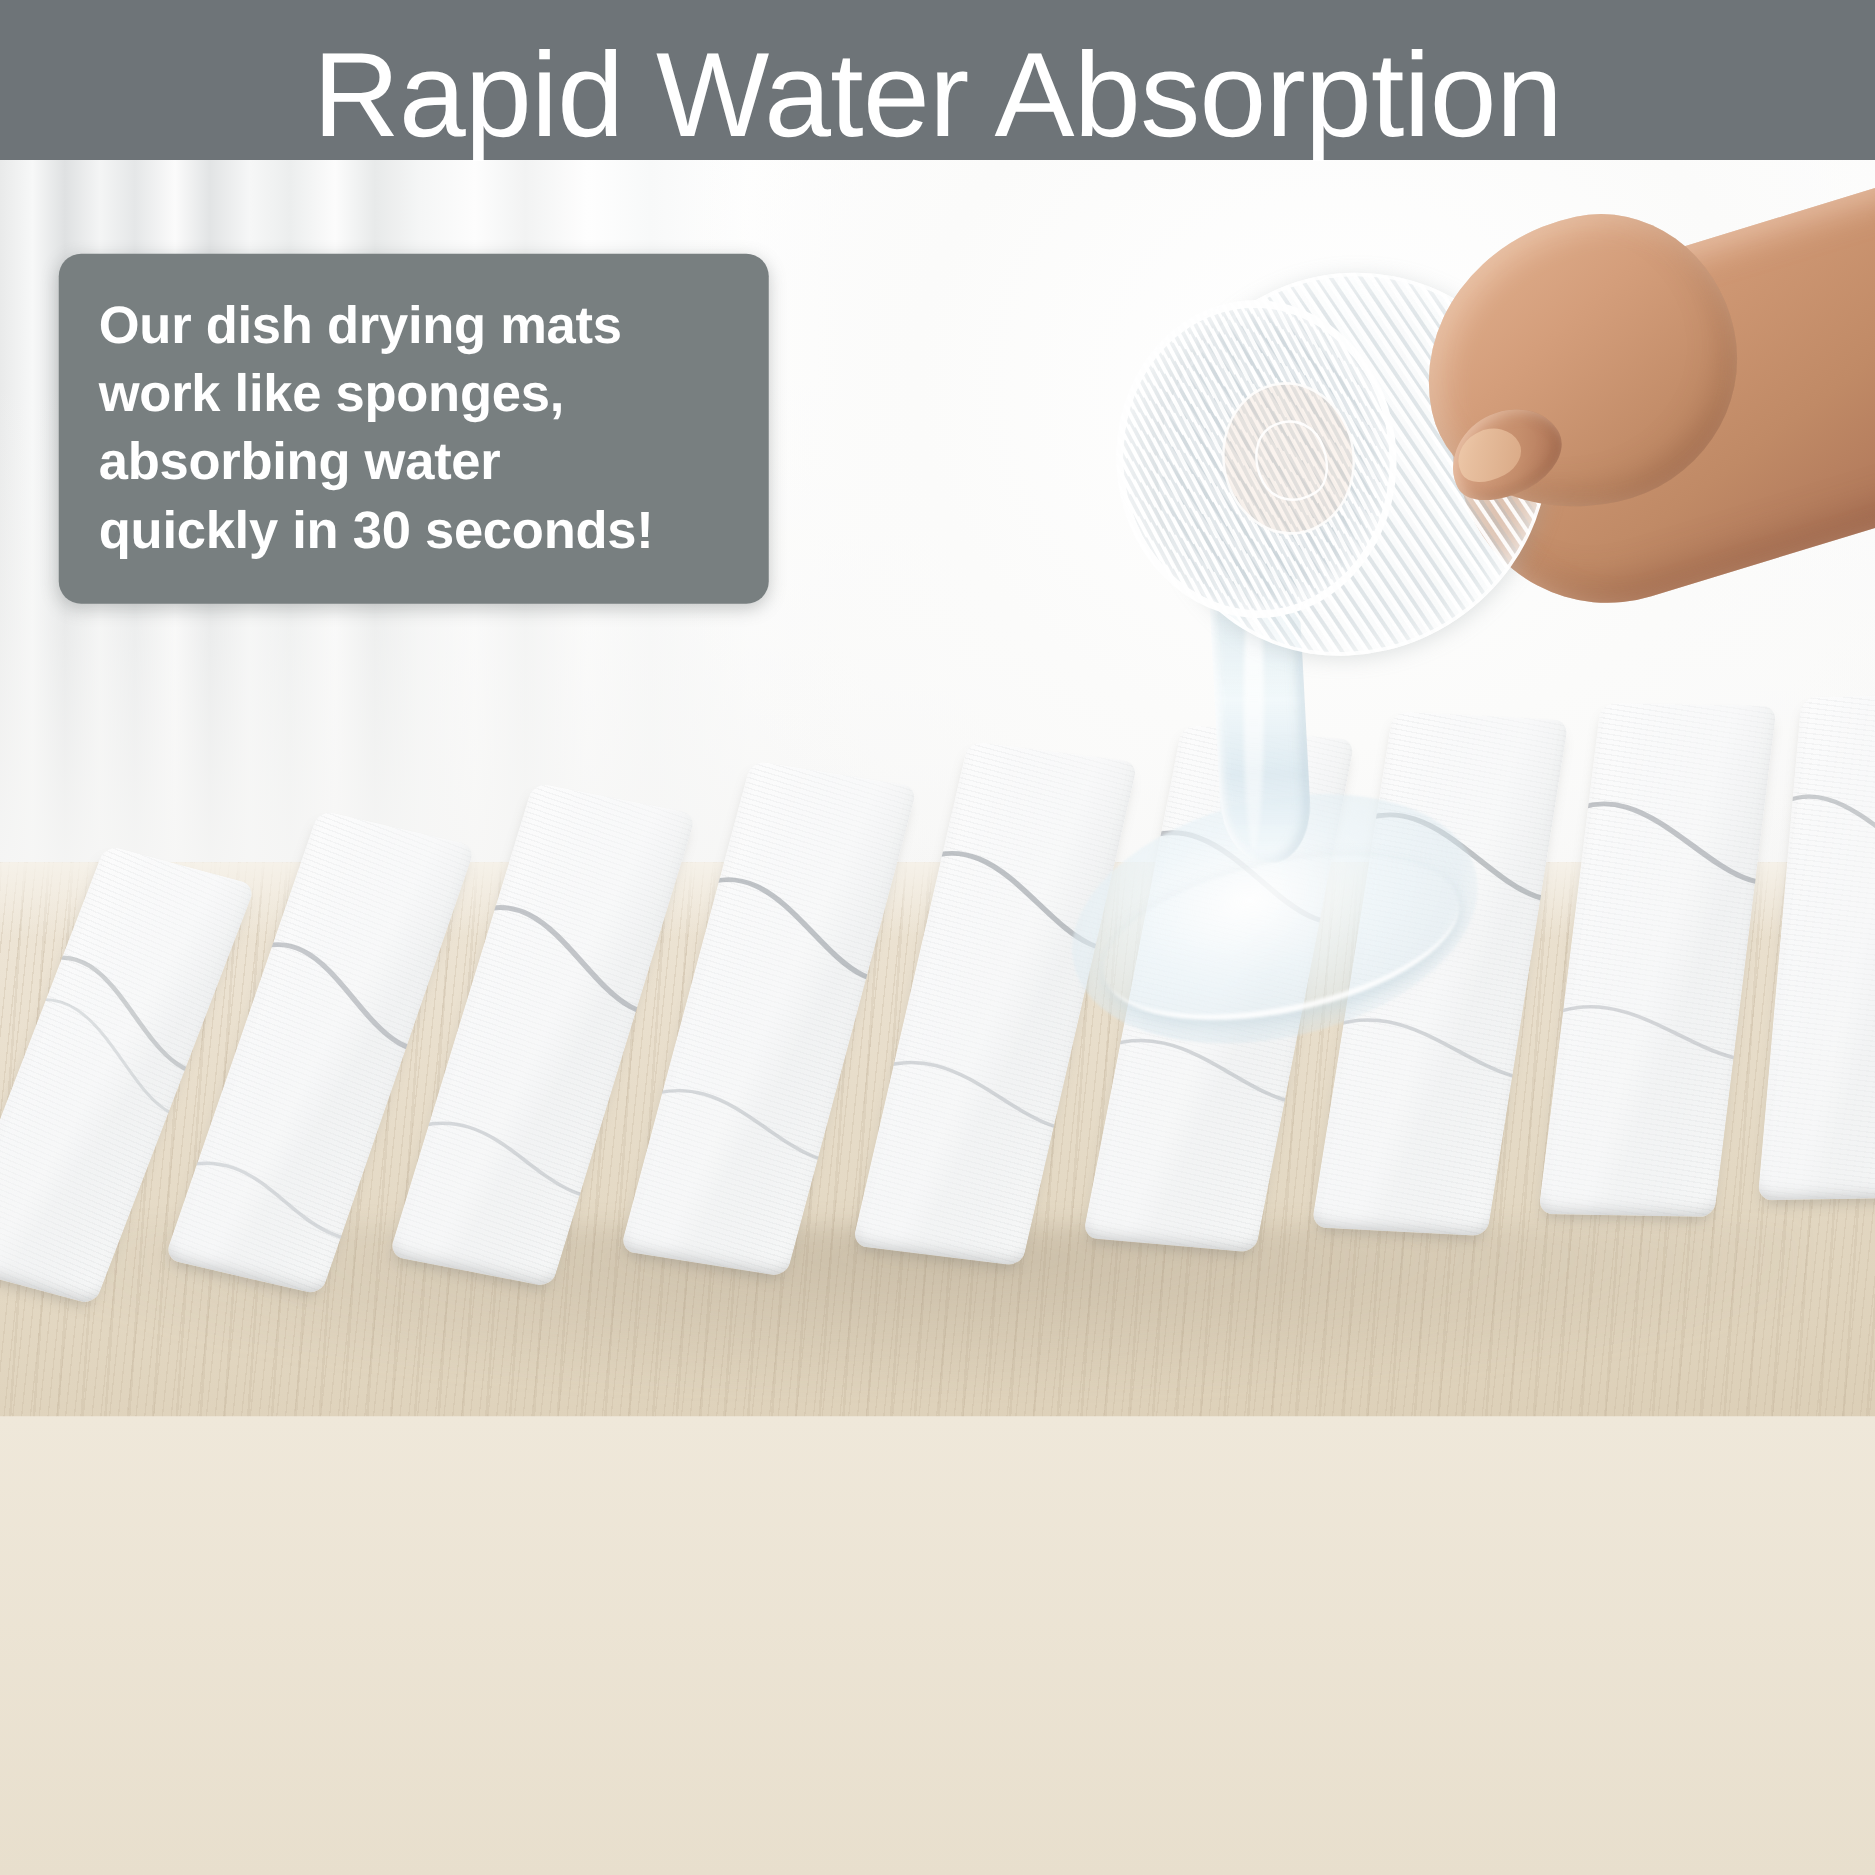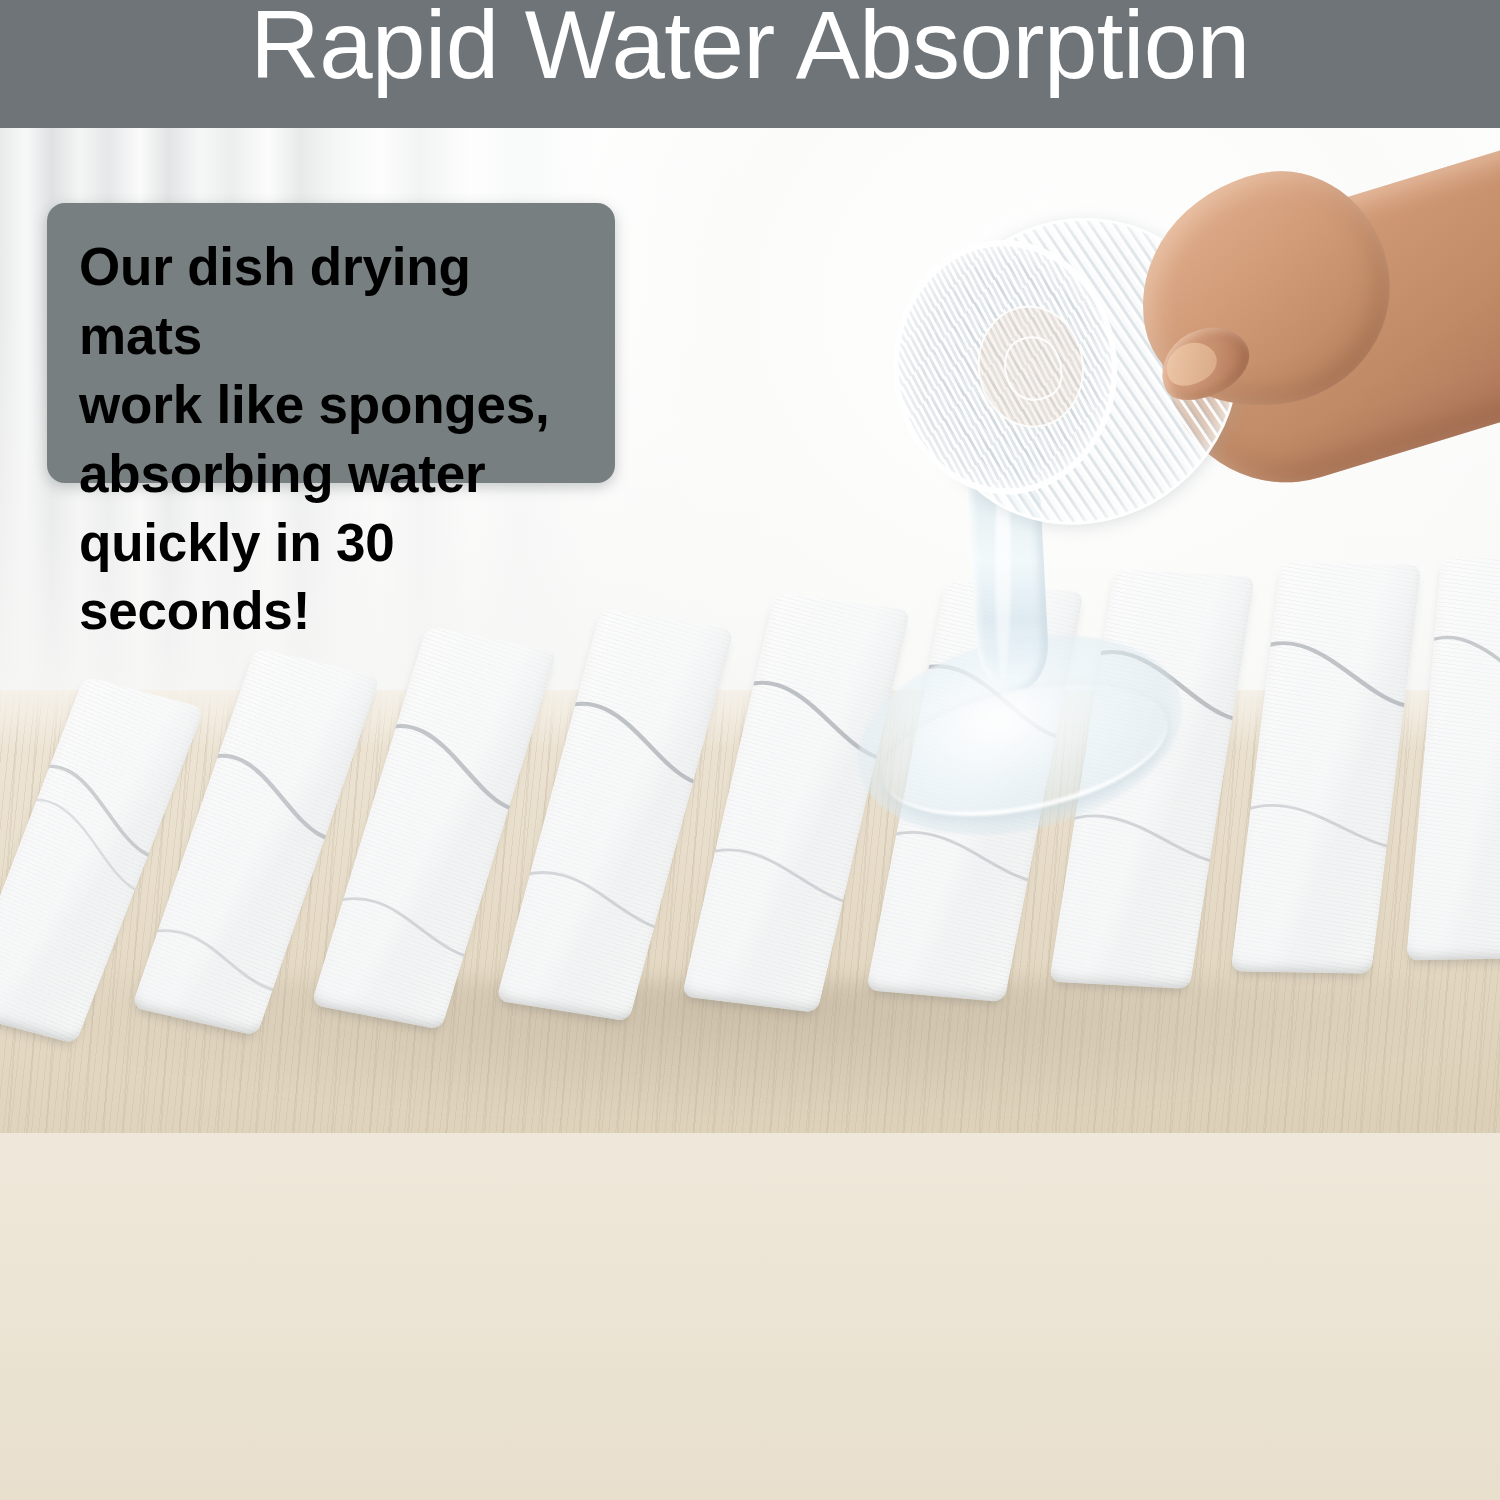--- a/index.html
+++ b/index.html
@@ -7,21 +7,21 @@
     width:1500px; height:1500px;
     font-family:"Liberation Sans", sans-serif;
     overflow:hidden; background:#ffffff;
   }
   #stage { position:relative; width:1500px; height:1500px; overflow:hidden; }
 
   
   .header-band {
     position:absolute; left:0; top:0; width:1500px; height:128px;
     background:#6e7478; z-index:40;
-    display:flex; align-items:flex-start; justify-content:center;
+    display:flex; align-items:flex-end; justify-content:center;
   }
   .header-title {
     color:#ffffff; font-size:96px; font-weight:400;
     letter-spacing:-0.5px; line-height:1;
     white-space:nowrap; transform:translateY(-3px);
     font-family:"Liberation Sans", sans-serif;
   }
 
   
   .hero {
@@ -198,21 +198,21 @@
   }
 
   
   .caption-box {
     position:absolute; left:47px; top:203px; width:568px; height:280px;
     background:#787f80; border-radius:18px; z-index:30;
     padding:30px 36px 0 32px;
     box-shadow:0 4px 14px rgba(90,95,96,0.32);
   }
   .caption-text {
-    color:#000000; font-size:53px; font-weight:bold;
+    color:#ffffff; font-size:42px; font-weight:bold;
     line-height:1.30; letter-spacing:-0.2px;
     white-space:pre-line;
   }
 
   
   .strip {
     position:absolute; left:0; top:1133px; width:1500px; height:367px;
     background:linear-gradient(180deg,#efe8da 0%,#e8dfcd 100%);
   }
 </style>

